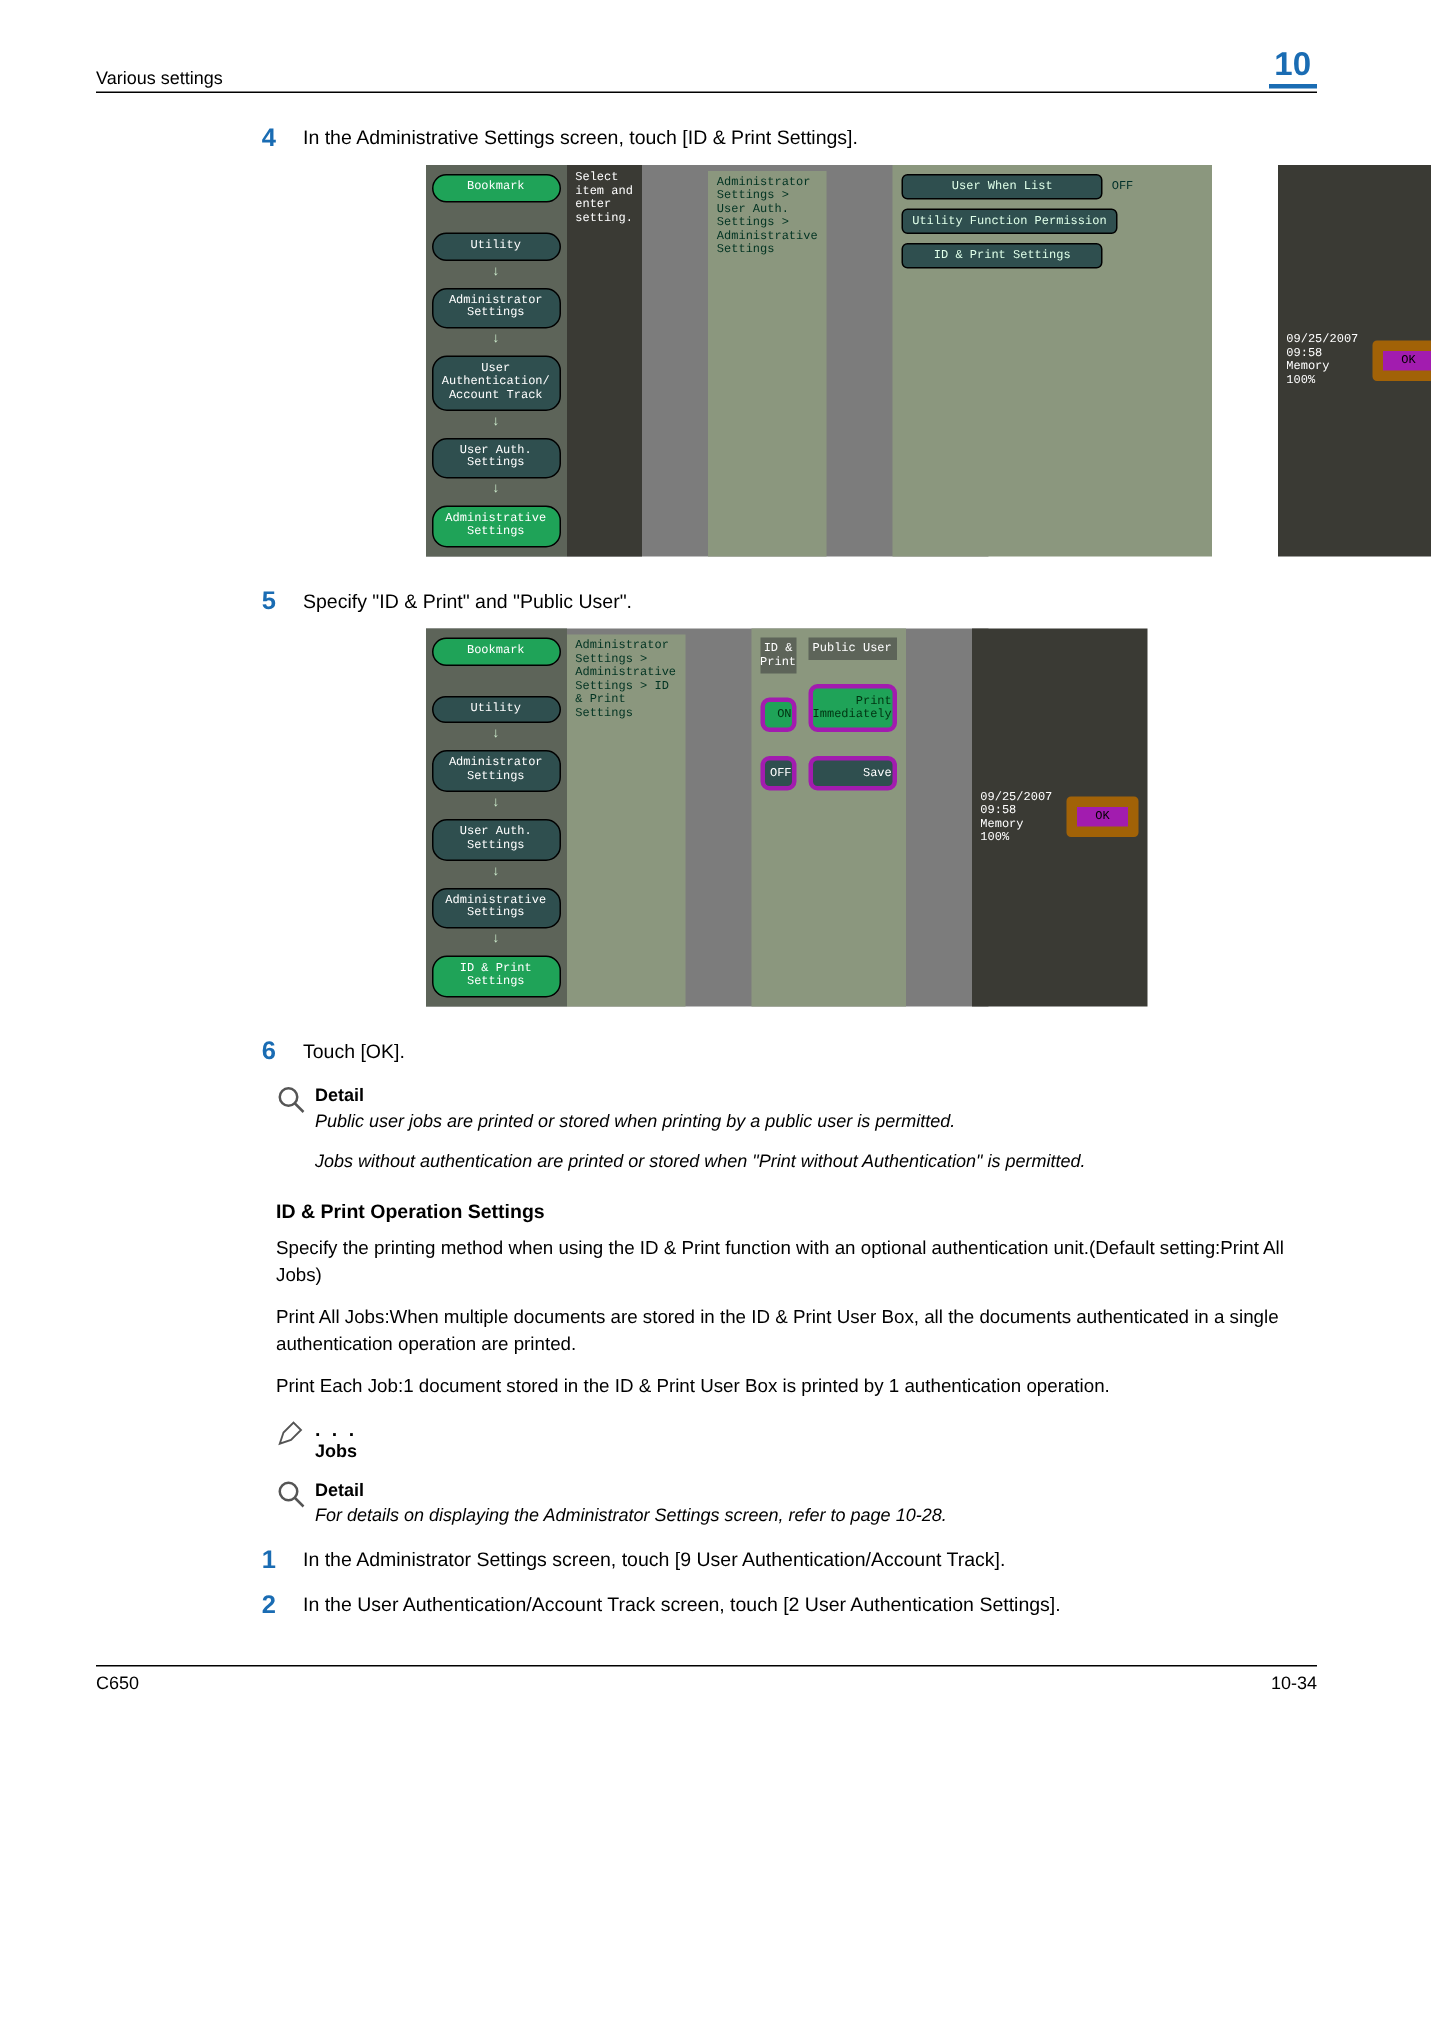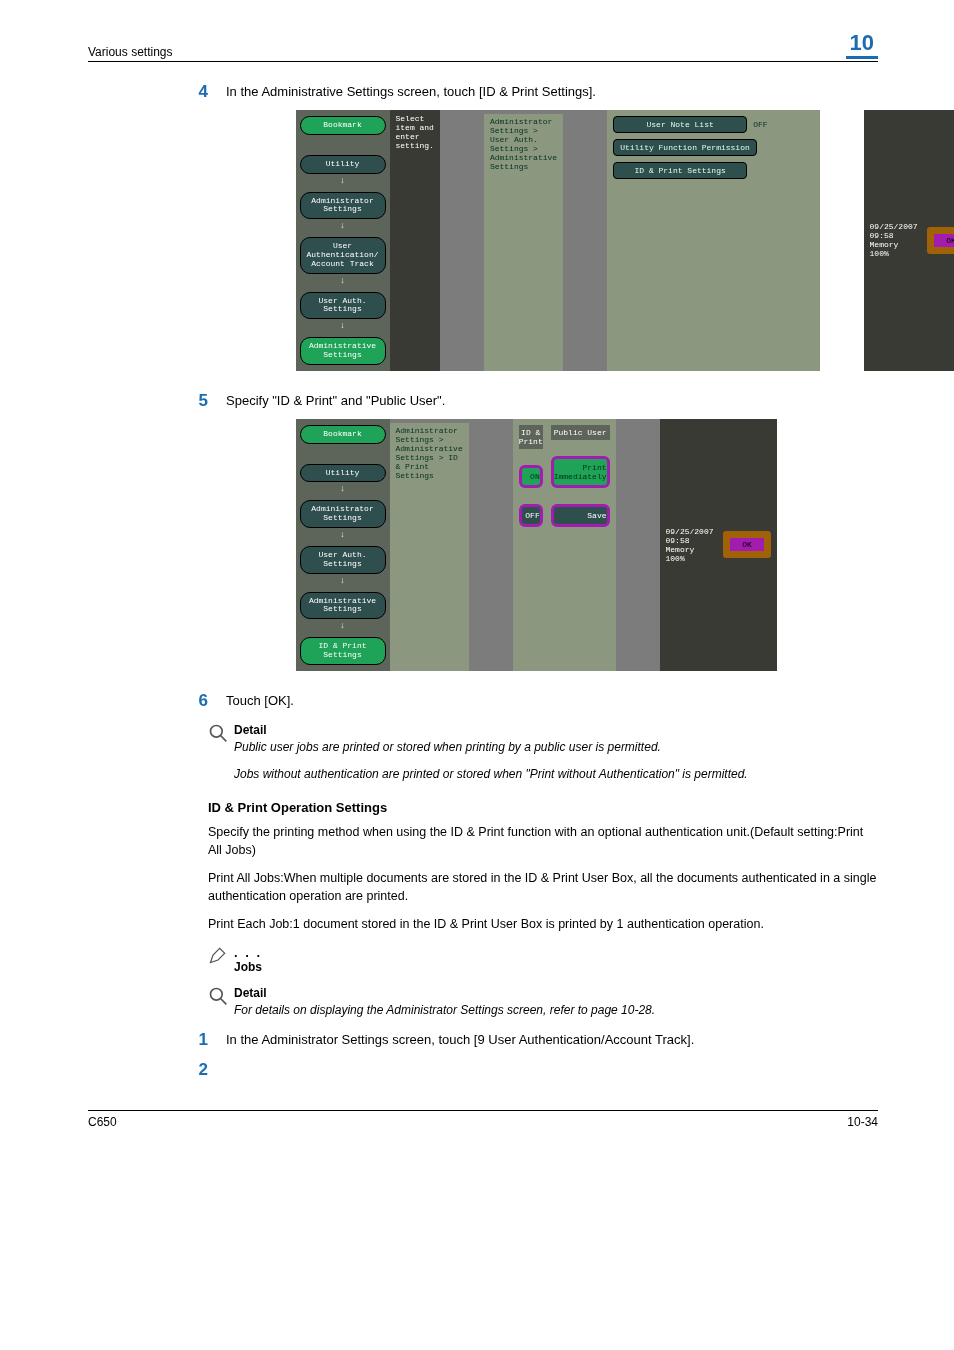--- a/index.html
+++ b/index.html
@@ -5,21 +5,21 @@
   body {
     margin: 0;
     padding: 0;
     background: #fff;
     font-family: Arial, Helvetica, sans-serif;
     font-size: 13px;
     color: #000;
     width: 954px;
   }
   .page {
-    padding: 30px 76px 30px 88px;
+    padding: 30px 76px 30px 64px;
   }
   .header {
     display: flex;
     justify-content: space-between;
     align-items: flex-end;
     border-bottom: 1px solid #000;
     padding-bottom: 2px;
     margin-bottom: 20px;
   }
   .header-left {
@@ -216,21 +216,21 @@
       <div class="side-arrow">↓</div>
       <div class="side-btn">User Auth. Settings</div>
       <div class="side-arrow">↓</div>
       <div class="side-btn active">Administrative Settings</div>
     </div>
     <div class="screen-main">
       <div class="screen-title">Select item and enter setting.</div>
       <div class="screen-crumb">Administrator Settings &gt; User Auth. Settings &gt; Administrative Settings</div>
       <div class="screen-body">
         <div class="menu-row">
-          <div class="menu-btn">User Note List</div>
+          <div class="menu-btn">User When List</div>
           <div class="menu-lbl">OFF</div>
           <div style="width:40px"></div>
         </div>
         <div class="menu-row">
           <div class="menu-btn">Utility Function Permission</div>
         </div>
         <div class="menu-row">
           <div class="menu-btn">ID &amp; Print Settings</div>
         </div>
         <div style="height:60px"></div>
@@ -343,20 +343,21 @@
       <div class="text">For details on displaying the Administrator Settings screen, refer to page 10-28.</div>
     </div>
   </div>
 
   <div class="step-row" style="margin-top:10px">
     <div class="step-num">1</div>
     <div class="step-text">In the Administrator Settings screen, touch [9 User Authentication/Account Track].</div>
   </div>
   <div class="step-row" style="margin-top:10px">
     <div class="step-num">2</div>
+    <div class="step-text">In the User Authentication/Account Track screen, touch [2 User Authentication Settings].</div>
   </div>
 
   <div class="footer">
     <div>C650</div>
     <div>10-34</div>
   </div>
 
 </div>
 
 </body></html>

